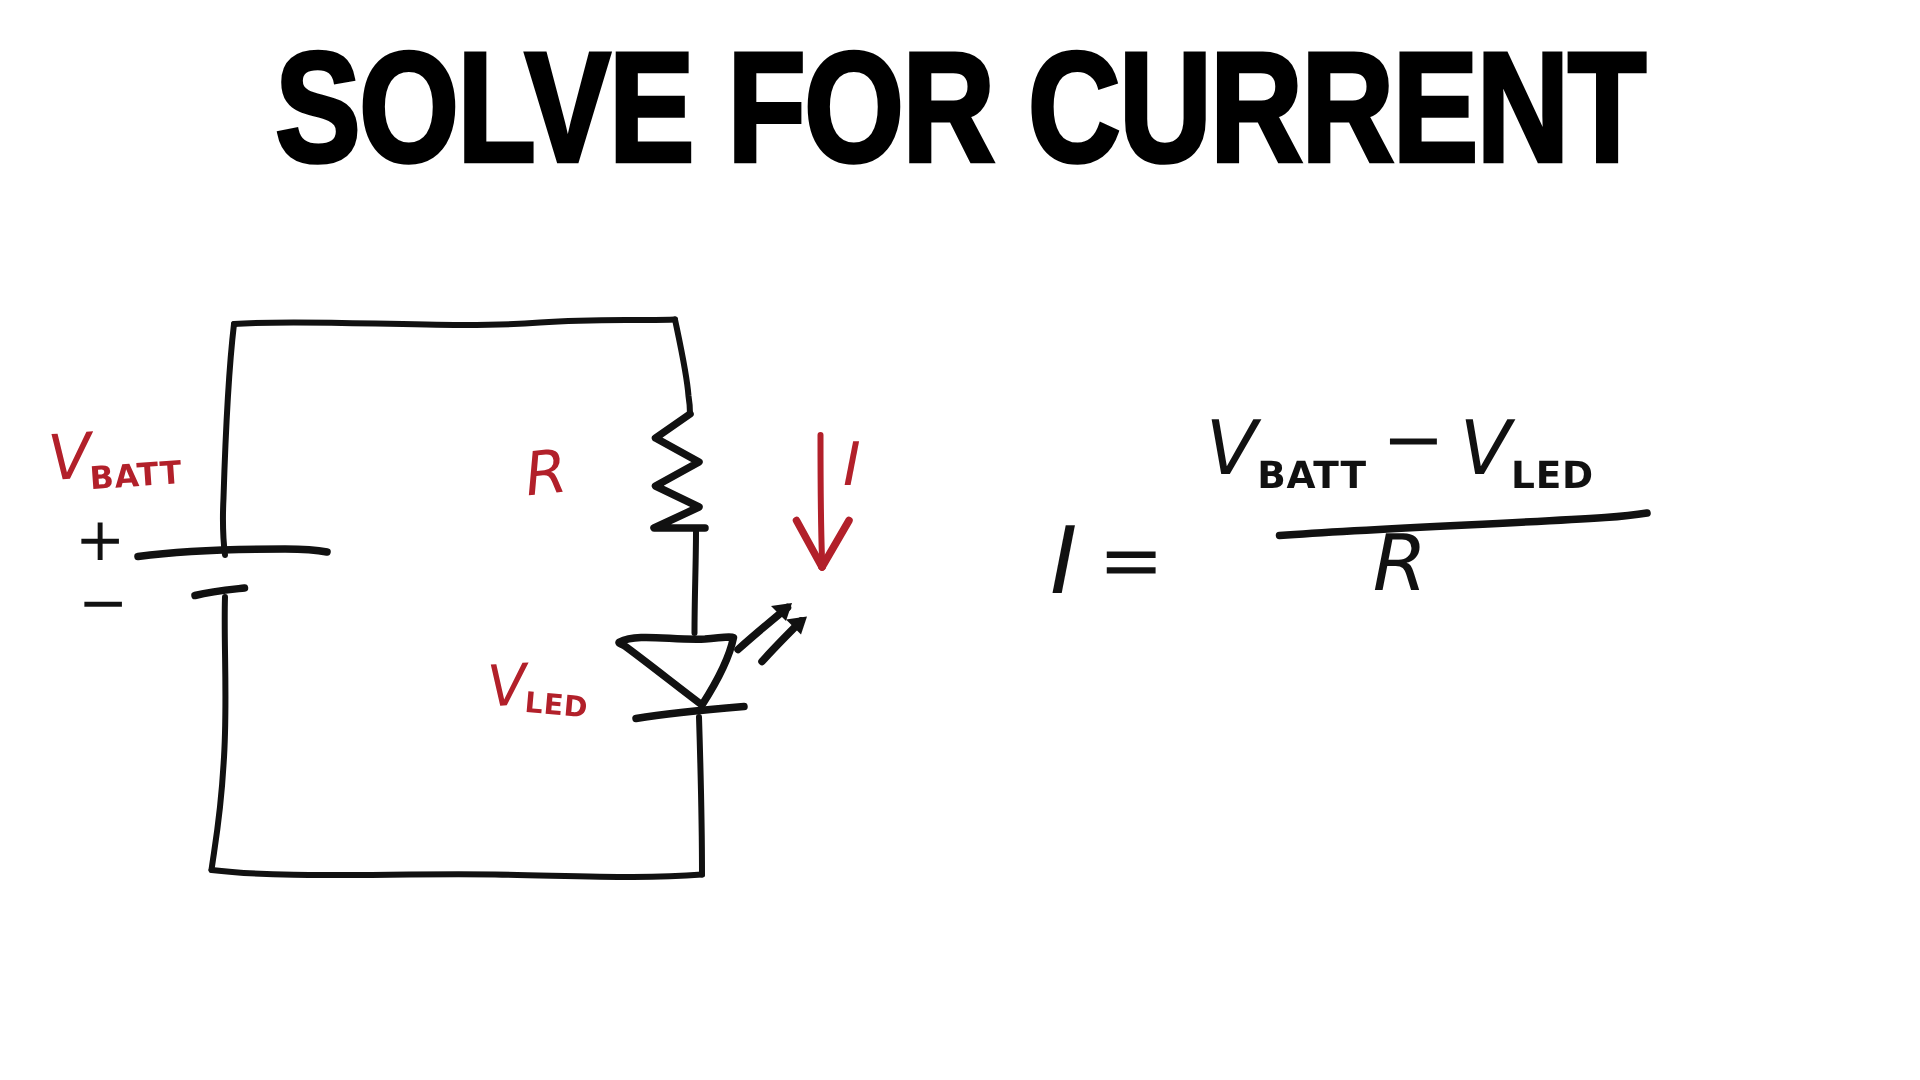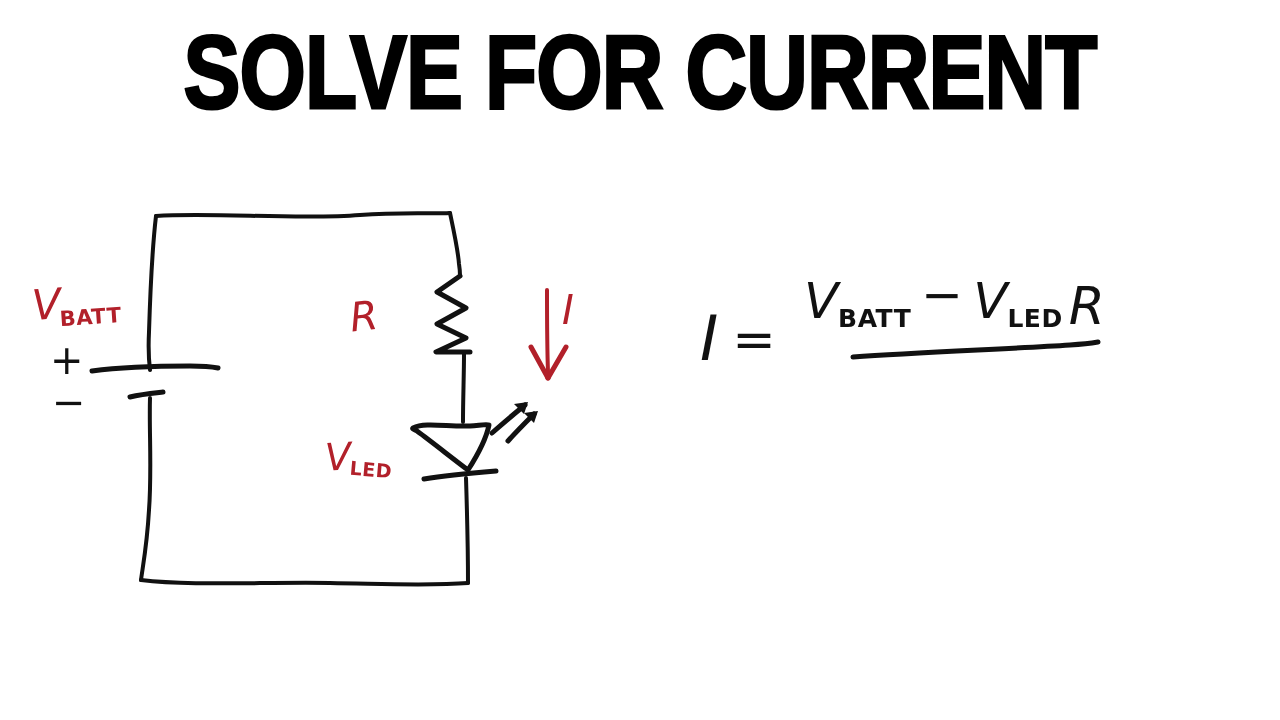--- a/index.html
+++ b/index.html
@@ -135,21 +135,21 @@
   }
   #eq-eq {
     font-size: 52px;
     line-height: 1;
     position: relative;
     top: 36px;
     left: 4px;
   }
   #eq-frac {
     display: flex;
-    flex-direction: row;
+    flex-direction: column;
     align-items: center;
     margin-left: 16px;
   }
   #eq-num {
     font-size: 50px;
     font-style: italic;
     white-space: nowrap;
     padding: 0 6px 4px 6px;
   }
   #eq-num .sub, #eq-den .sub {

